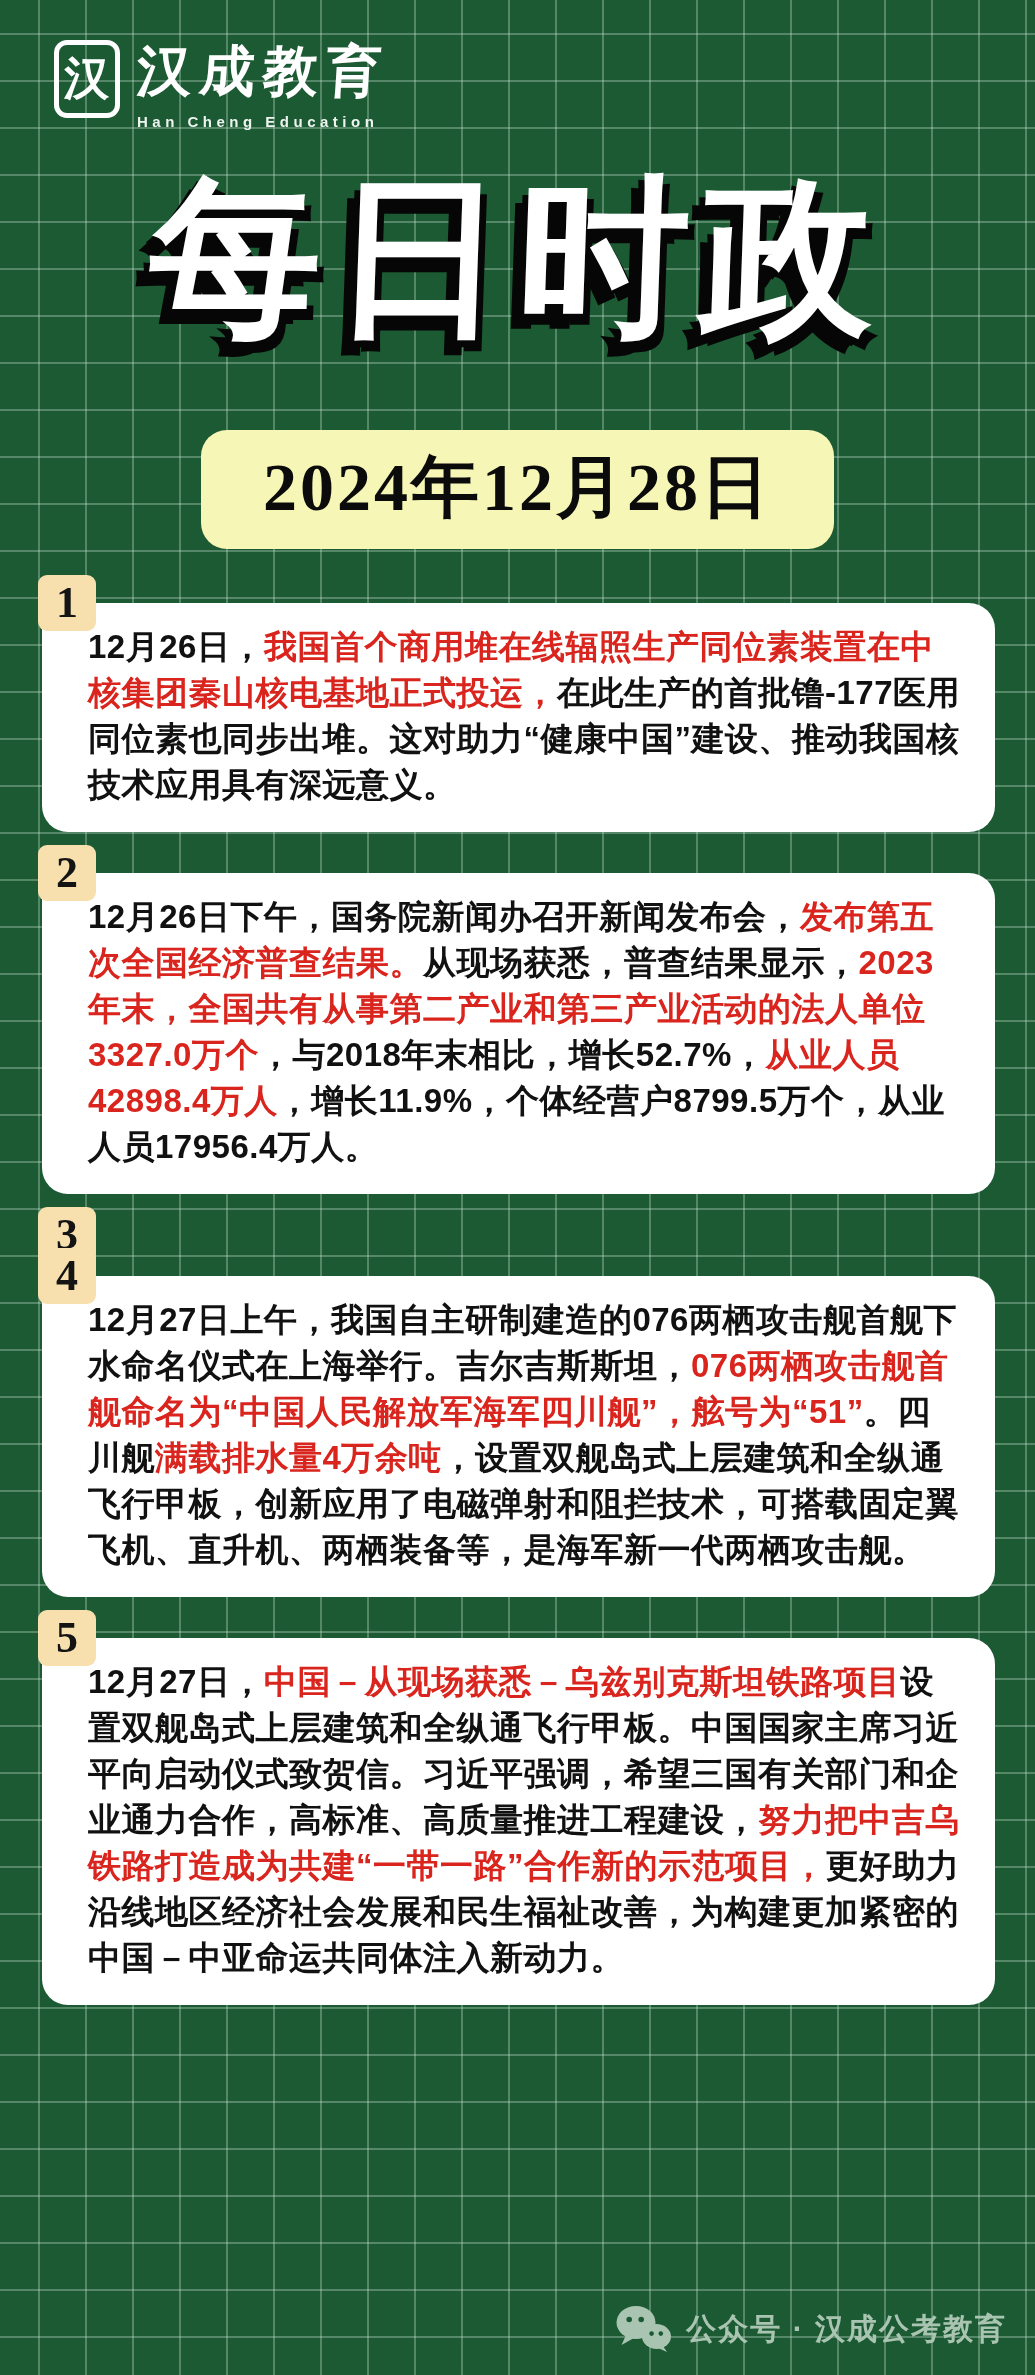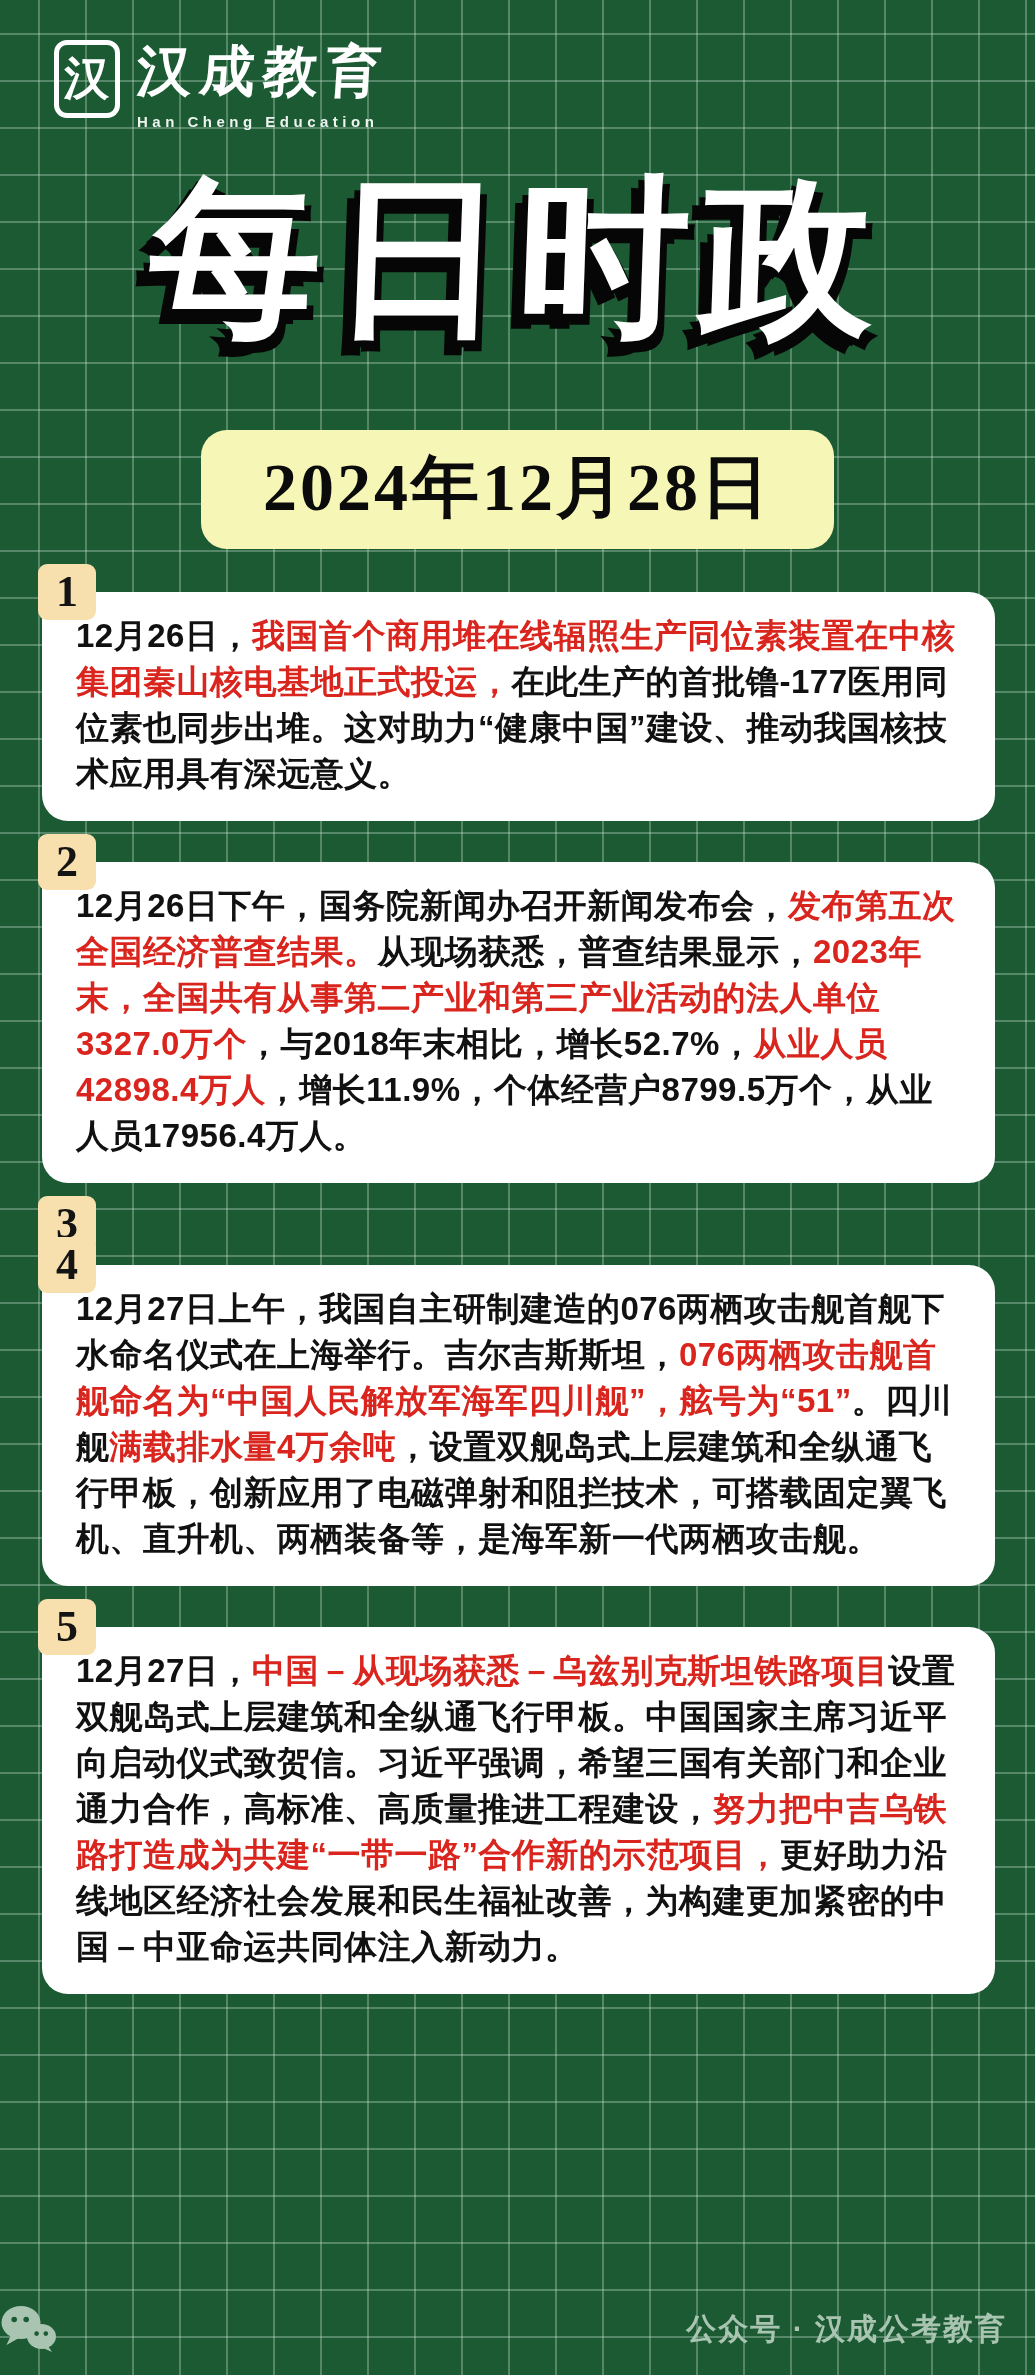--- a/index.html
+++ b/index.html
@@ -74,21 +74,21 @@
     text-shadow:
       -13px 15px 0 #060606,
       -6px 7px 0 #060606,
        7px 11px 0 #060606;
     transform:skewX(-2deg);
     white-space:nowrap;
   }
   
   .date-banner{
     width:max-content;
-    margin:60px auto 1px;
+    margin:60px auto 12px;
     background:var(--banner);
     border-radius:26px;
     padding:12px 62px 16px;
   }
   .date-banner span{
     font-family:"Liberation Serif", serif;
     font-size:68px;font-weight:700;color:#0b0b0b;
     letter-spacing:3px;
     white-space:nowrap;
   }
@@ -110,39 +110,39 @@
     border-radius:9px;
     display:flex;align-items:center;justify-content:center;
     font-family:"Liberation Serif", serif;
     font-size:44px;font-weight:700;color:#141414;
     z-index:2;
   }
   .card{
     position:relative;
     background:var(--card);
     border-radius:26px;
-    padding:21px 33px 24px 34px;
+    padding:21px 33px 24px 46px;
     z-index:1;
   }
   .news-text{
     font-size:33px;
     font-weight:700;
     line-height:46px;
     color:var(--black);
     letter-spacing:0.5px;
     text-align:left;
   }
   .seg-red{color:var(--red);}
   .seg-black{color:var(--black);}
   
   .footer{
     margin-top:auto;
     display:flex;
     align-items:center;
-    justify-content:space-between;
+    justify-content:flex-end;
     gap:13px;
     padding:0 28px 22px 0;
     color:var(--footer);
   }
   .wechat-icon{display:inline-flex;flex:0 0 auto;}
   .footer-label{
     font-size:30px;
     font-weight:700;
     letter-spacing:2px;
     white-space:nowrap;

